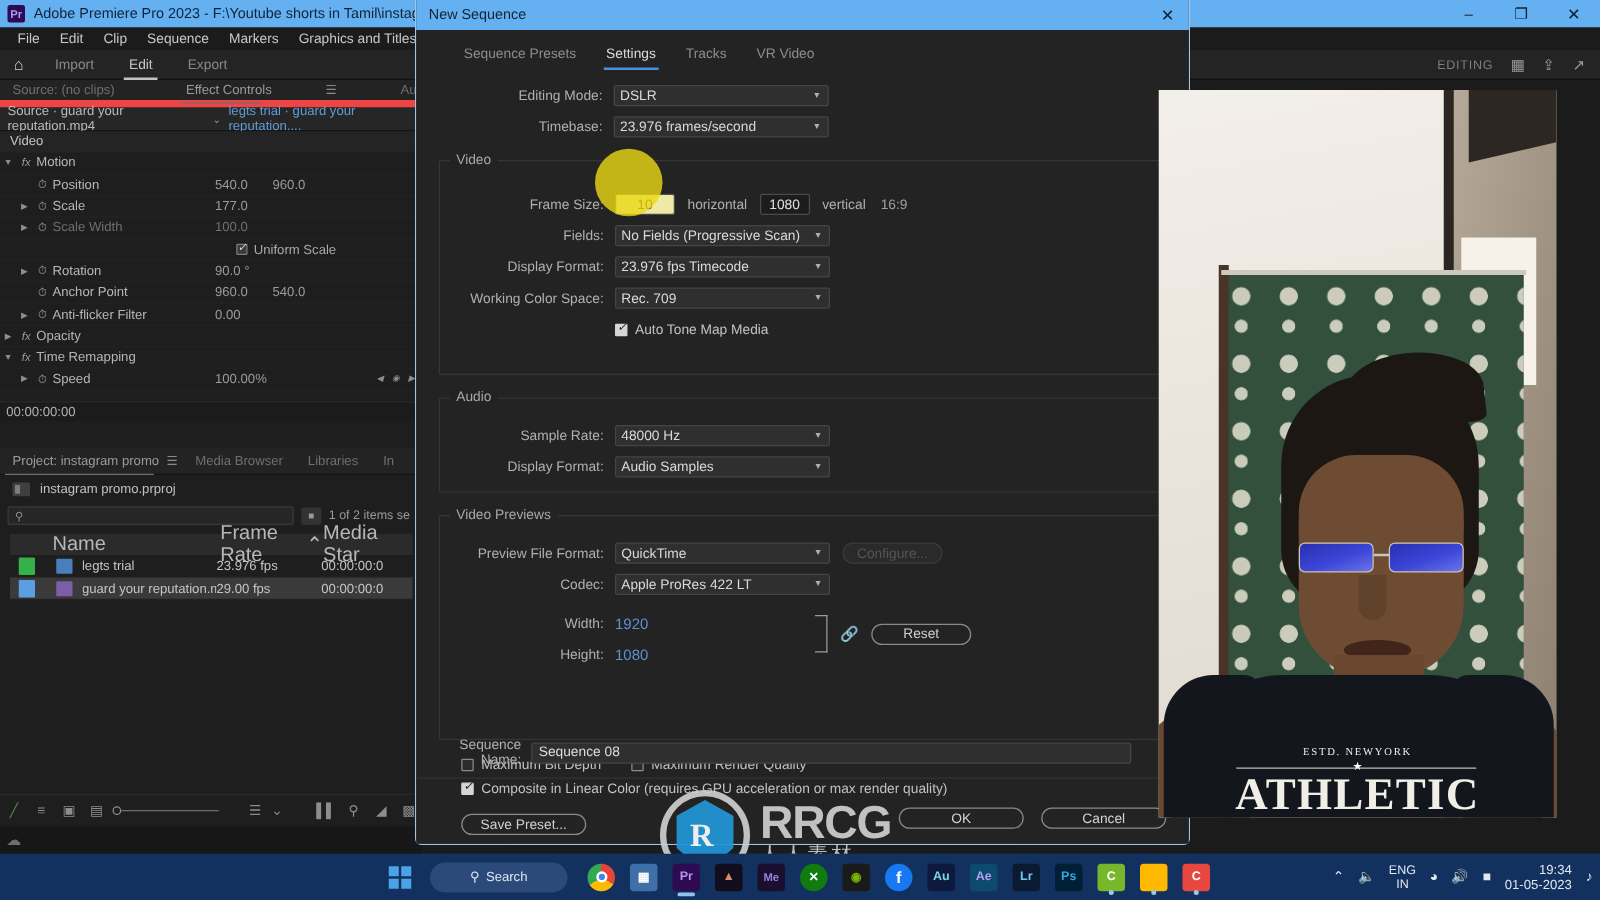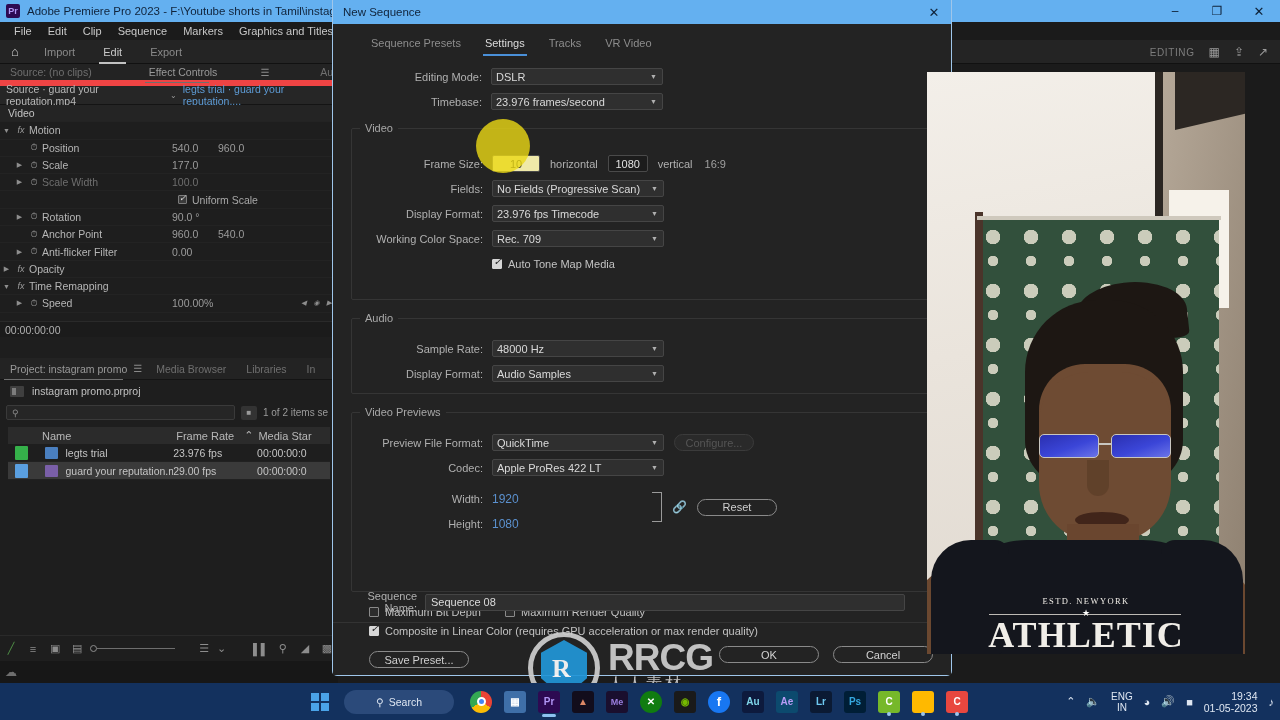--- a/index.html
+++ b/index.html
@@ -72,21 +72,21 @@
             border-bottom:1px solid #232323; position:relative; }
   .ec-row.hdr { background:#242424; color:#c3c3c3; padding-left:8px; }
   .ec-arrow { width:13px; text-align:center; color:#8e8e8e; font-size:7px; flex:none; }
   .ec-fx { width:16px; text-align:center; color:#9c9c9c; font-size:9px; font-style:italic; flex:none; }
   .ec-stop { width:16px; text-align:center; color:#a0a0a0; font-size:9px; flex:none; }
   .ec-name { flex:none; }
   .ec-name.dim { color:#6e6e6e; }
   .ec-v1 { position:absolute; left:172px; color:#9b9b9b; }
   .ec-v2 { position:absolute; left:218px; color:#9b9b9b; }
   .ec-v1.dim, .ec-v2.dim { color:#6e6e6e; }
-  .ec-check { position:absolute; left:178px; display:flex; align-items:center; gap:5px; color:#a8a8a8; }
+  .ec-check { position:absolute; left:189px; display:flex; align-items:center; gap:5px; color:#a8a8a8; }
   .cbx { width:9px; height:9px; border:1px solid #7c7c7c; background:#3b3b3b; display:inline-block;
          position:relative; border-radius:1px; }
   .cbx.on:after { content:'✓'; position:absolute; left:0px; top:-3px; font-size:9px; color:#d8d8d8; }
   .ec-spin { position:absolute; right:6px; display:flex; align-items:center; gap:7px; color:#8d8d8d; font-size:7px;}
   .ec-tc { position:absolute; left:0; bottom:0; width:100%; height:16px; background:#1b1b1b;
            font-size:10.5px; color:#b0b0b0; display:flex; align-items:center; padding-left:5px;
            border-top:1px solid #2a2a2a;}
 
   
   .proj-panel { position:absolute; left:0; top:358px; width:338px; height:325px; background:#1e1e1e; }
@@ -100,21 +100,21 @@
   .pf-ic:before{content:'';position:absolute;left:1.5px;top:2px;width:4px;height:7px;background:#7d7d7d;}
   .proj-search { height:21px; display:flex; align-items:center; padding:0 6px; gap:6px; }
   .srch-box { flex:1; height:15px; background:#262626; border:1px solid #3a3a3a; border-radius:2px;
               display:flex; align-items:center; padding-left:5px; color:#7a7a7a; font-size:9px; }
   .srch-ic { font-size:9px; color:#8c8c8c; }
   .srch-btn { width:16px; height:14px; background:#333; border-radius:2px; display:flex;
               align-items:center; justify-content:center; color:#9a9a9a; font-size:8px;}
   .proj-count { font-size:10px; color:#9a9a9a; white-space:nowrap; padding-right:4px;}
 
   .proj-table { margin:4px 8px 0 8px; }
-  .pt-head { height:17px; display:flex; align-items:center; background:#2b2b2b; font-size:11px; color:#b8b8b8; }
+  .pt-head { height:17px; display:flex; align-items:center; background:#2b2b2b; font-size:16px; color:#b8b8b8; }
   .pt-head .c-sw { width:38px; }
   .pt-head .c-name { width:150px; }
   .pt-head .c-fr { width:92px; display:flex; align-items:center; gap:10px;}
   .pt-head .c-ms { width:80px; }
   .pt-row { height:18px; display:flex; align-items:center; font-size:10.5px; color:#c4c4c4;
             border-bottom:1px solid #212121; }
   .pt-row.sel { background:#3a3a3a; }
   .sw { width:14px; height:14px; margin-left:7px; margin-right:17px; border-radius:1px; }
   .clip-ic { width:14px; height:12px; margin-right:8px; border-radius:1px; }
   .pt-name { width:118px; white-space:nowrap; overflow:hidden; }

